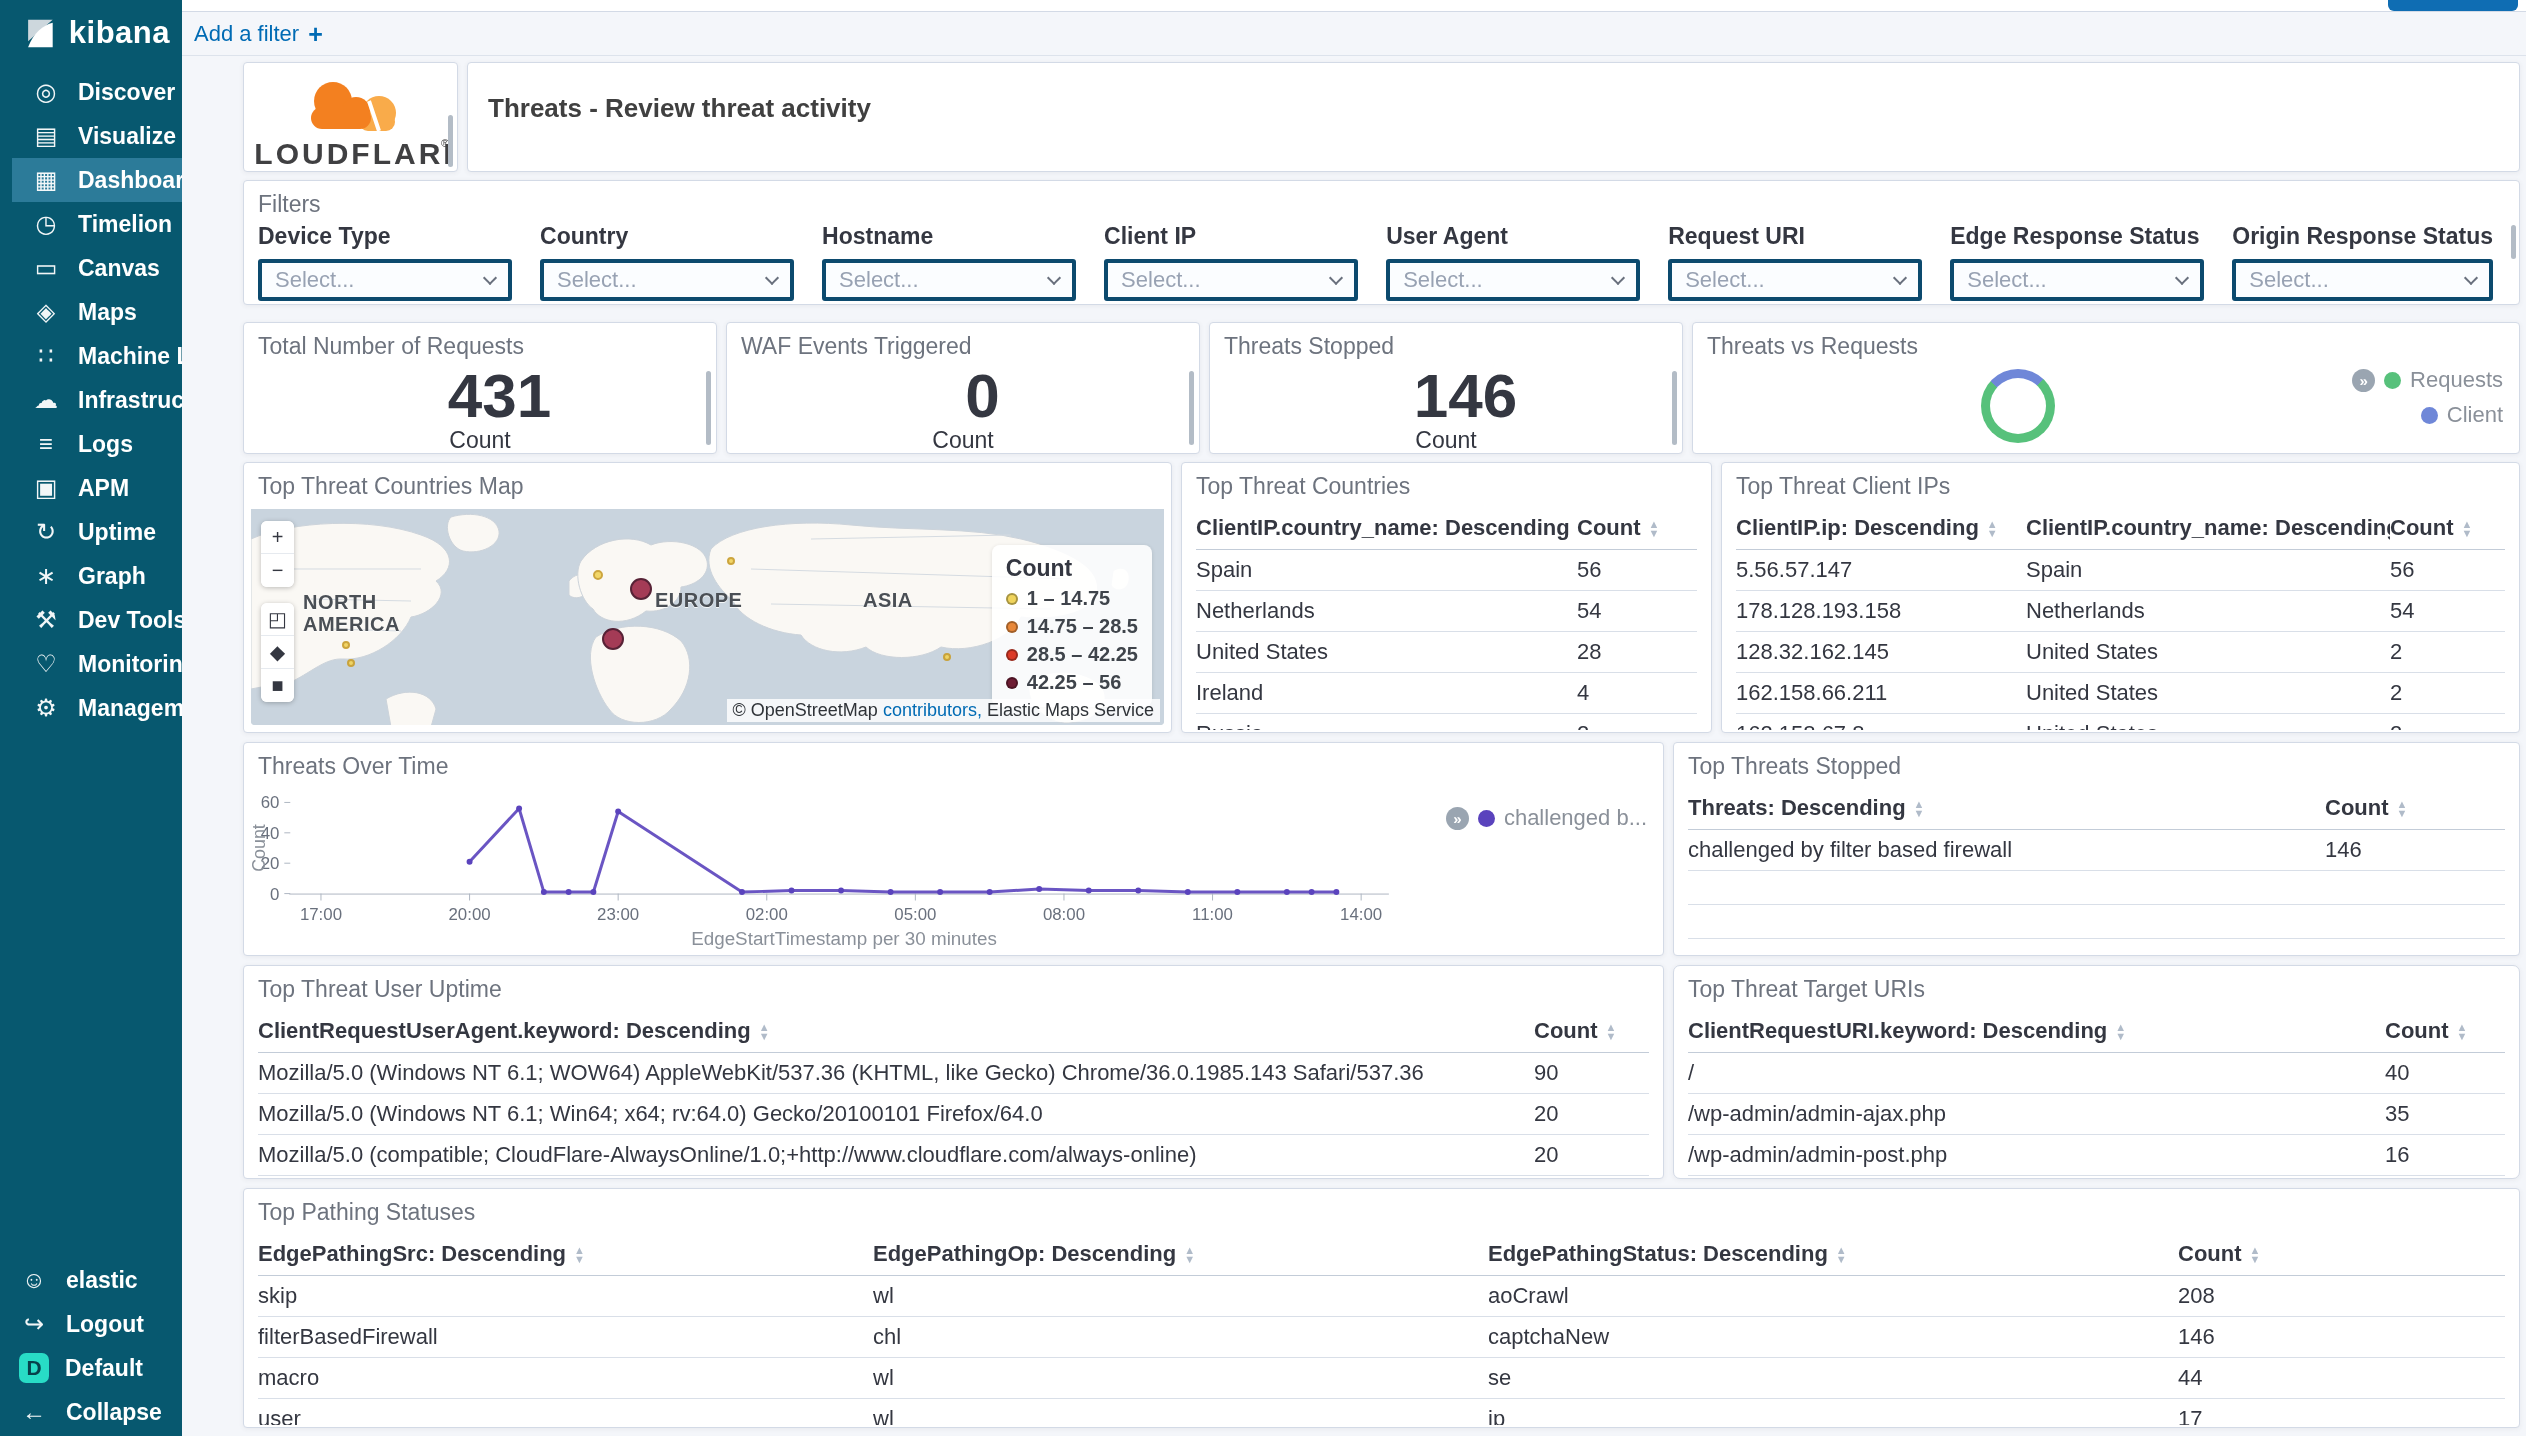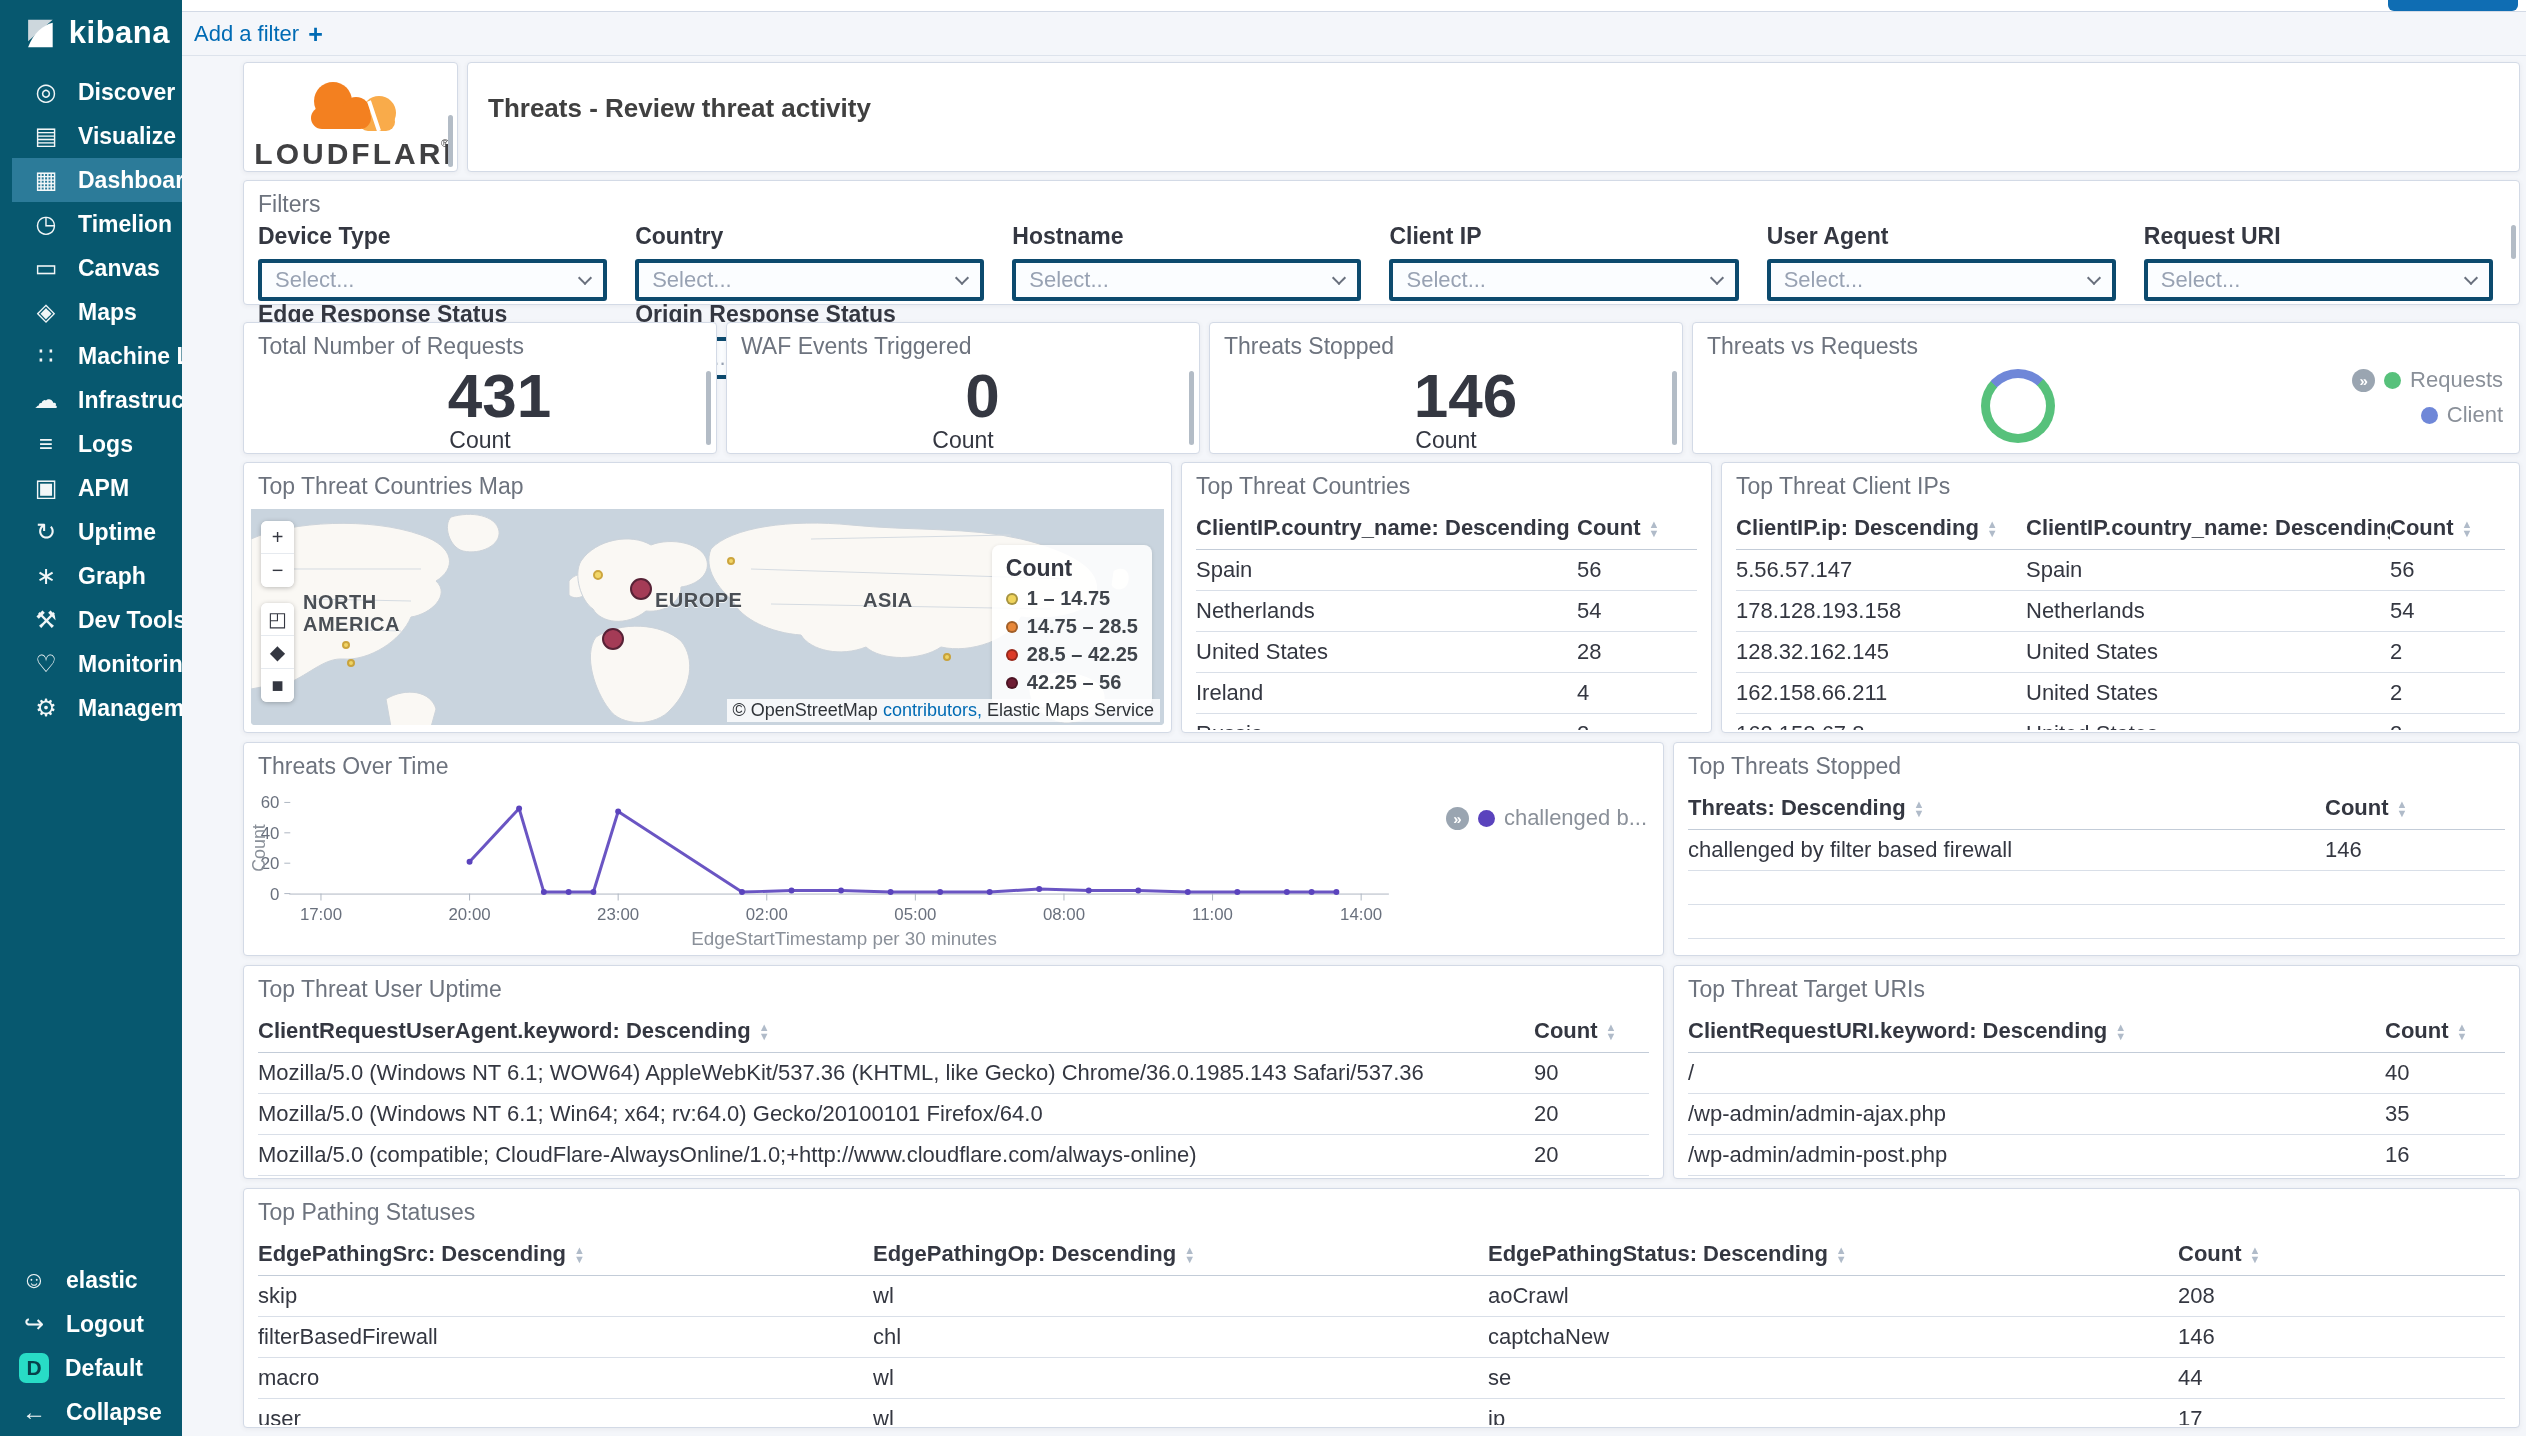--- a/index.html
+++ b/index.html
@@ -42,26 +42,26 @@
   #p-m1{left:61px;top:322px;width:474px;height:132px;}
   #p-m2{left:544px;top:322px;width:474px;height:132px;}
   #p-m3{left:1027px;top:322px;width:474px;height:132px;}
   #p-tvr{left:1510px;top:322px;width:828px;height:132px;}
   #p-map{left:61px;top:462px;width:929px;height:271px;}
   #p-countries{left:999px;top:462px;width:531px;height:271px;}
   #p-ips{left:1539px;top:462px;width:799px;height:271px;}
   #p-tot{left:61px;top:742px;width:1421px;height:214px;}
   #p-stopped{left:1491px;top:742px;width:847px;height:214px;}
   #p-ua{left:61px;top:965px;width:1421px;height:214px;}
-  #p-uri{left:1491px;top:965px;width:847px;height:214px;}
+  #p-uri{left:1491px;top:965px;width:847px;height:214px;border-radius:7px;}
   #p-pathing{left:61px;top:1188px;width:2277px;height:240px;}
 
   
   .filters-row{position:absolute;left:14px;right:26px;top:42px;display:grid;
-               grid-template-columns:repeat(6,1fr);column-gap:28px;}
+               grid-template-columns:repeat(8,1fr);column-gap:28px;}
   .filter-label{font-size:23px;font-weight:700;color:#343741;margin-bottom:9px;white-space:nowrap;}
   .select{height:42px;border:4px solid #0c4a6e;background:#fbfdff;border-radius:3px;display:flex;
           align-items:center;justify-content:space-between;padding:0 13px;color:#98a2b3;font-size:22px;}
   .chev{width:10px;height:10px;border-right:2px solid #69707d;border-bottom:2px solid #69707d;
         transform:rotate(45deg);margin-top:-5px;}
 
   
   .metric-value{position:absolute;top:42px;left:0;right:0;text-align:center;
                 font-size:62px;font-weight:700;color:#343741;line-height:1;padding-left:39px;}
   .metric-label{position:absolute;top:104px;left:0;right:0;text-align:center;font-size:23px;color:#343741;}

